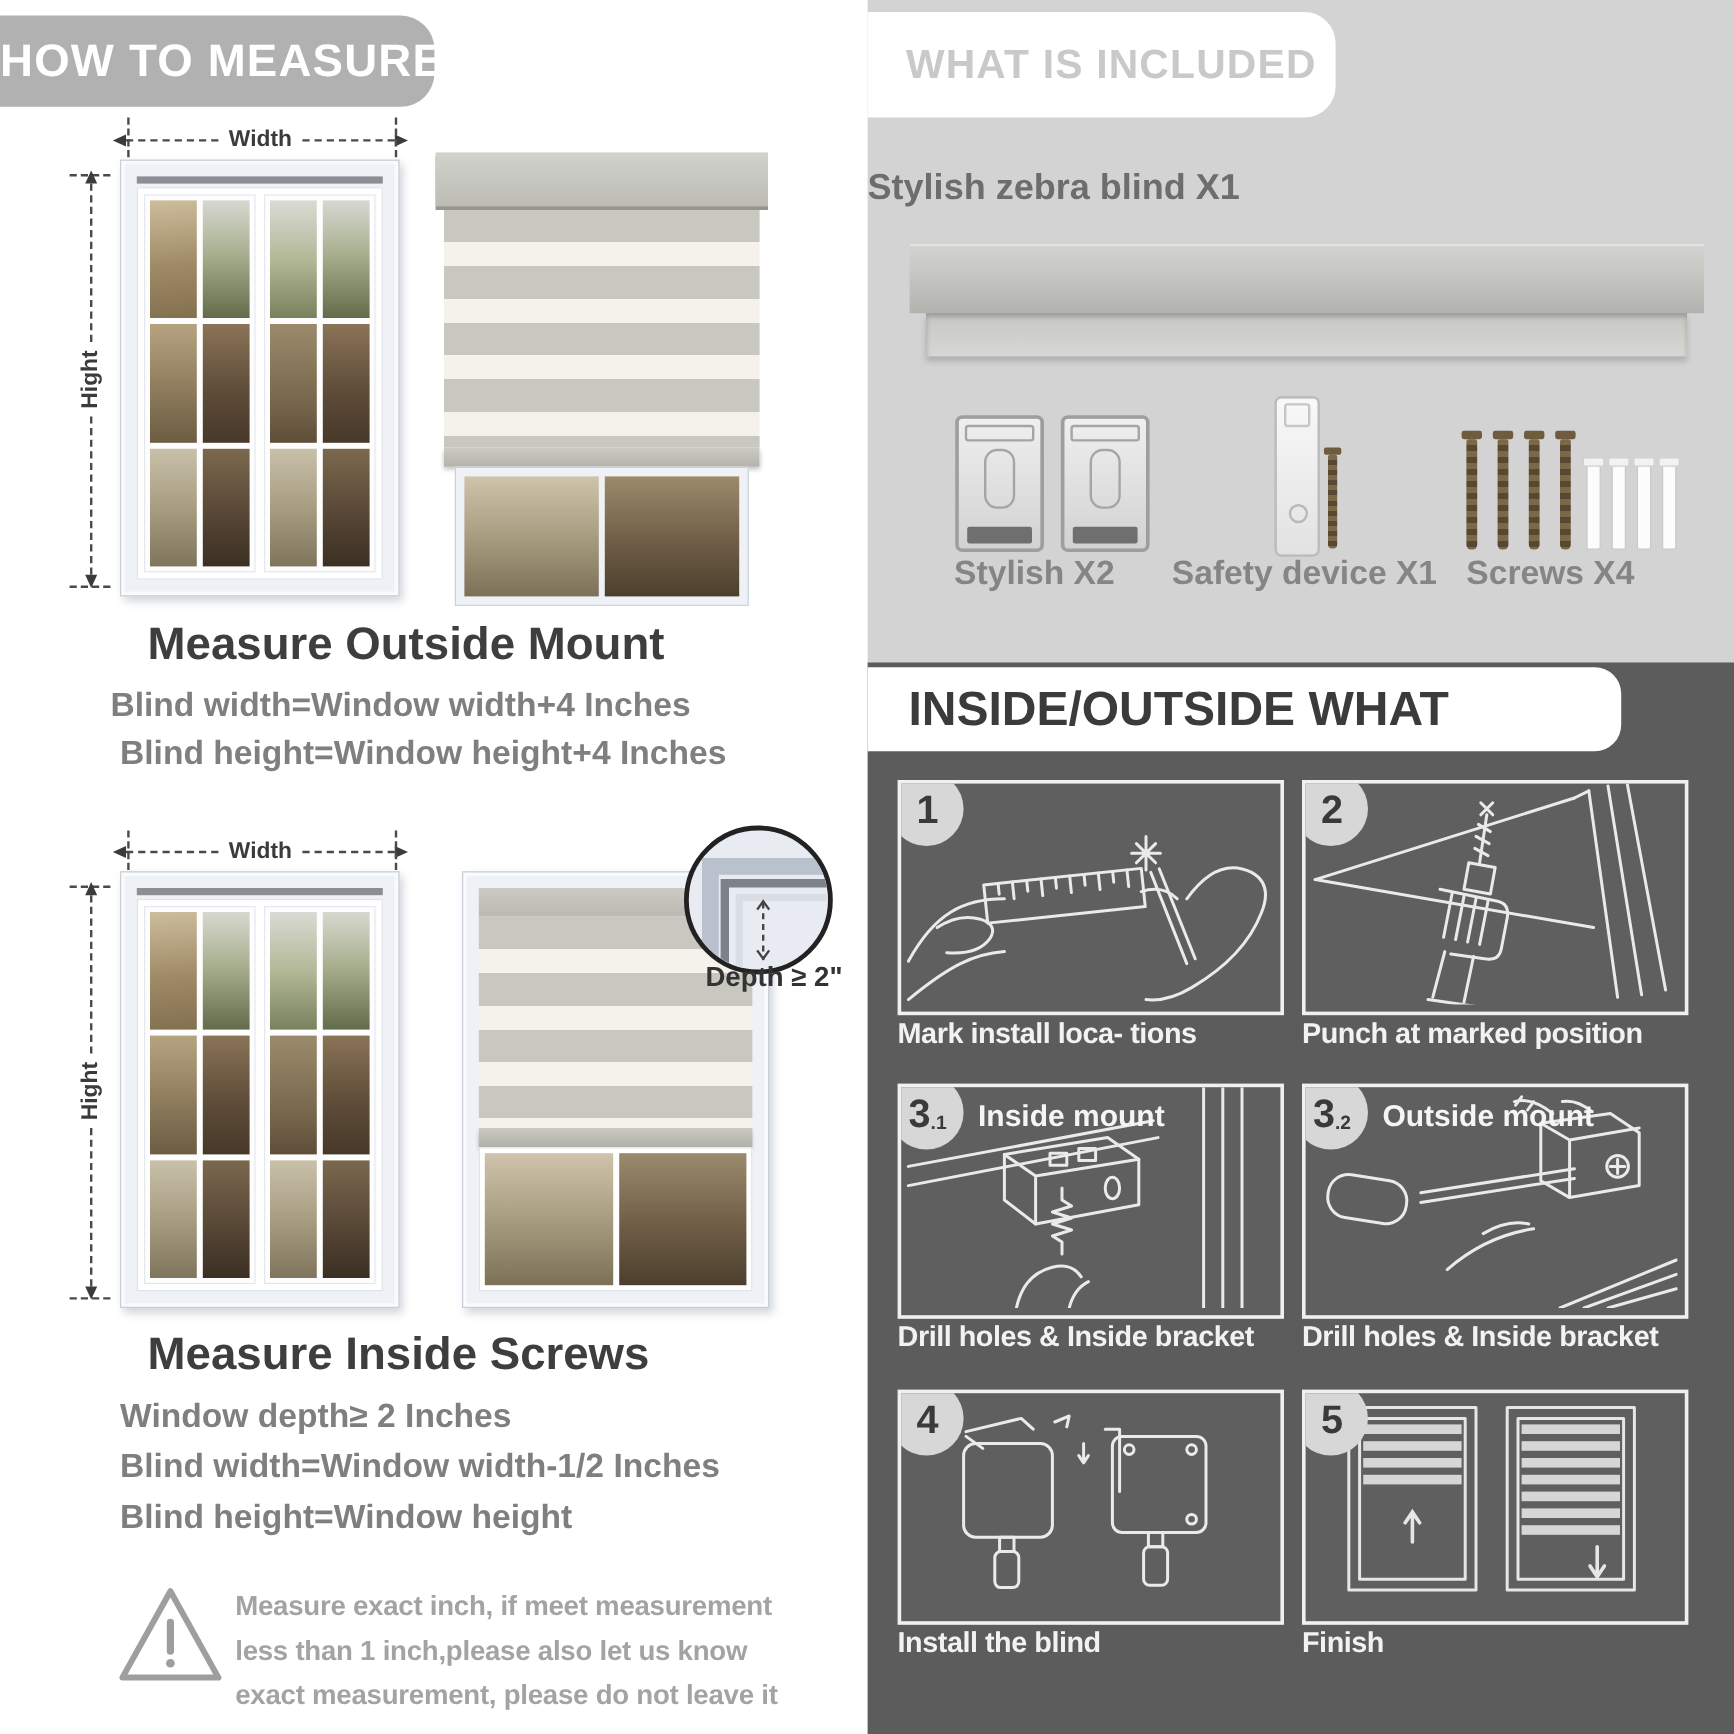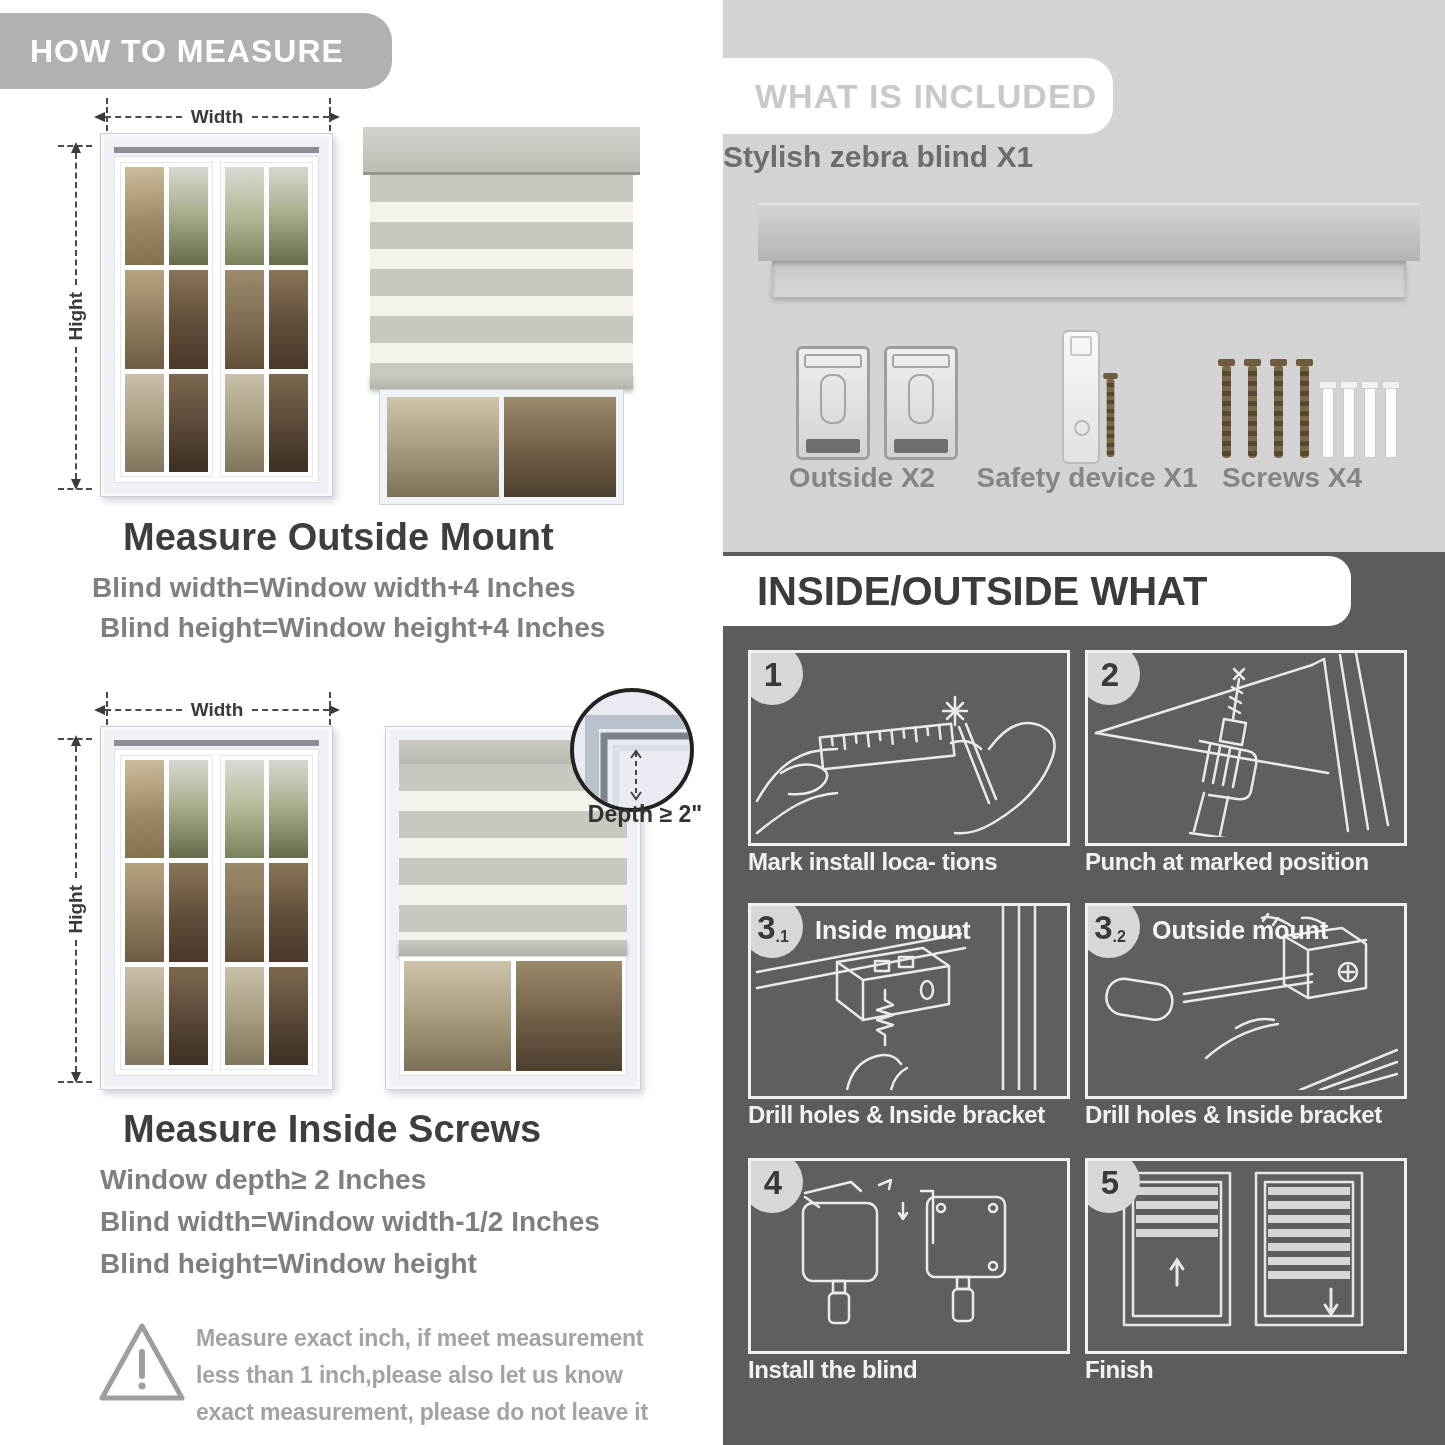--- a/index.html
+++ b/index.html
@@ -2,25 +2,25 @@
 <html><head>
 <meta charset="utf-8">
 <style>
   html,body{margin:0;padding:0;background:#ffffff;}
   #canvas{position:relative;width:1445px;height:1445px;background:#ffffff;overflow:hidden;
           font-family:"Liberation Sans",sans-serif;}
 
   
   .banner{position:absolute;display:flex;align-items:center;white-space:nowrap;}
   .banner-left{left:0;top:13px;width:362px;height:76px;background:#b1b1b1;
-               border-radius:0 28px 28px 0;color:#ffffff;font-size:32px;font-weight:700;
-               padding-left:30px;letter-spacing:1px;}
-  .banner-included{left:723px;top:10px;width:358px;height:76px;background:#ffffff;
+               border-radius:0 28px 28px 0;color:#ffffff;font-size:38px;font-weight:700;
+               letter-spacing:1px;}
+  .banner-included{left:723px;top:10px;width:358px;height:88px;background:#ffffff;
                border-radius:0 26px 26px 0;color:#c9c9c9;font-size:34px;font-weight:700;
-               padding-left:32px;letter-spacing:1px;margin-top:48px;}
+               padding-left:32px;letter-spacing:1px;}
   .banner-mount{left:723px;top:556px;width:594px;height:70px;background:#ffffff;
                border-radius:0 22px 22px 0;color:#3b3b3b;font-size:40px;font-weight:700;
                padding-left:34px;}
 
   .sec-title{position:absolute;font-size:38px;font-weight:700;color:#3e3e3e;white-space:nowrap;margin-left:23px;}
   .sec-line{position:absolute;font-size:28px;font-weight:700;color:#7f7f7f;white-space:nowrap;}
 
   
   .rt-bg{position:absolute;left:723px;top:0;width:722px;height:552px;background:#d3d3d3;}
   .rb-bg{position:absolute;left:723px;top:552px;width:722px;height:893px;background:#5c5c5c;}
@@ -315,21 +315,21 @@
       <div class="screw"></div>
         <div class="screw"></div>
     </div>
     <div class="anchors">
       <div class="anchor"></div>
         <div class="anchor"></div>
       <div class="anchor"></div>
         <div class="anchor"></div>
     </div>
 
-    <div class="inc-label" style="left:862px;">Outside X2</div>
+    <div class="inc-label" style="left:862px;">Stylish X2</div>
     <div class="inc-label" style="left:1087px;">Safety device X1</div>
     <div class="inc-label" style="left:1292px;">Screws X4</div>
   </div>
 
   <div>
     <div class="banner banner-mount">
       <span>INSIDE/OUTSIDE WHAT</span>
     </div>
 
     <div class="panel" style="left:748px;top:650px;">

